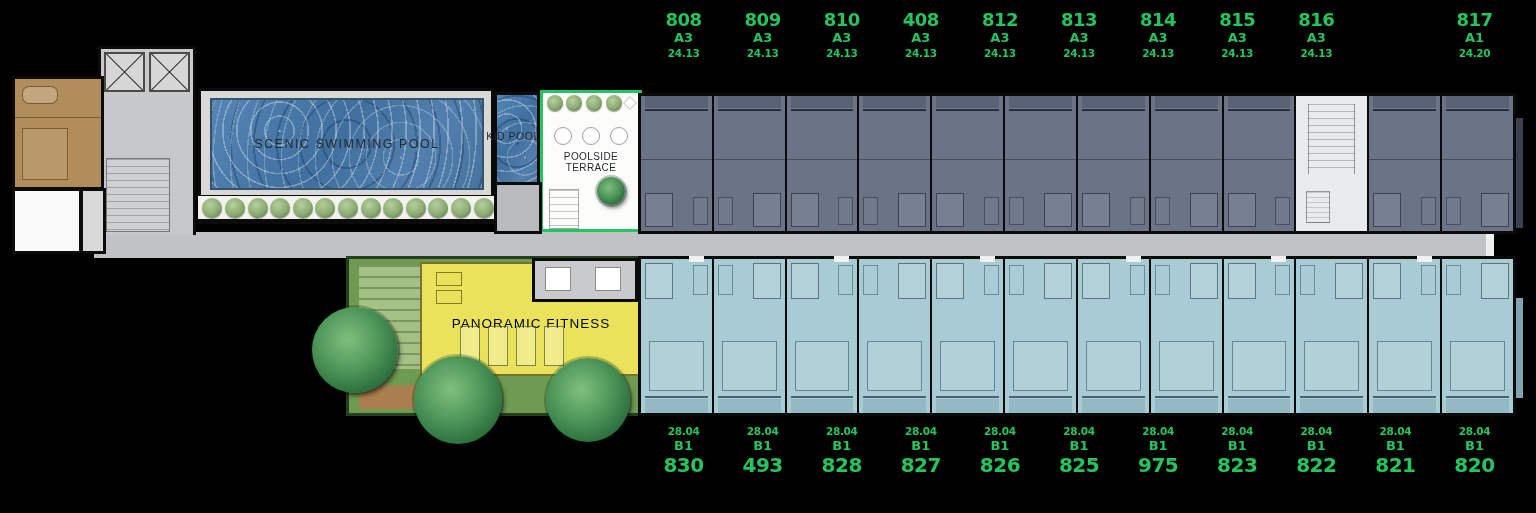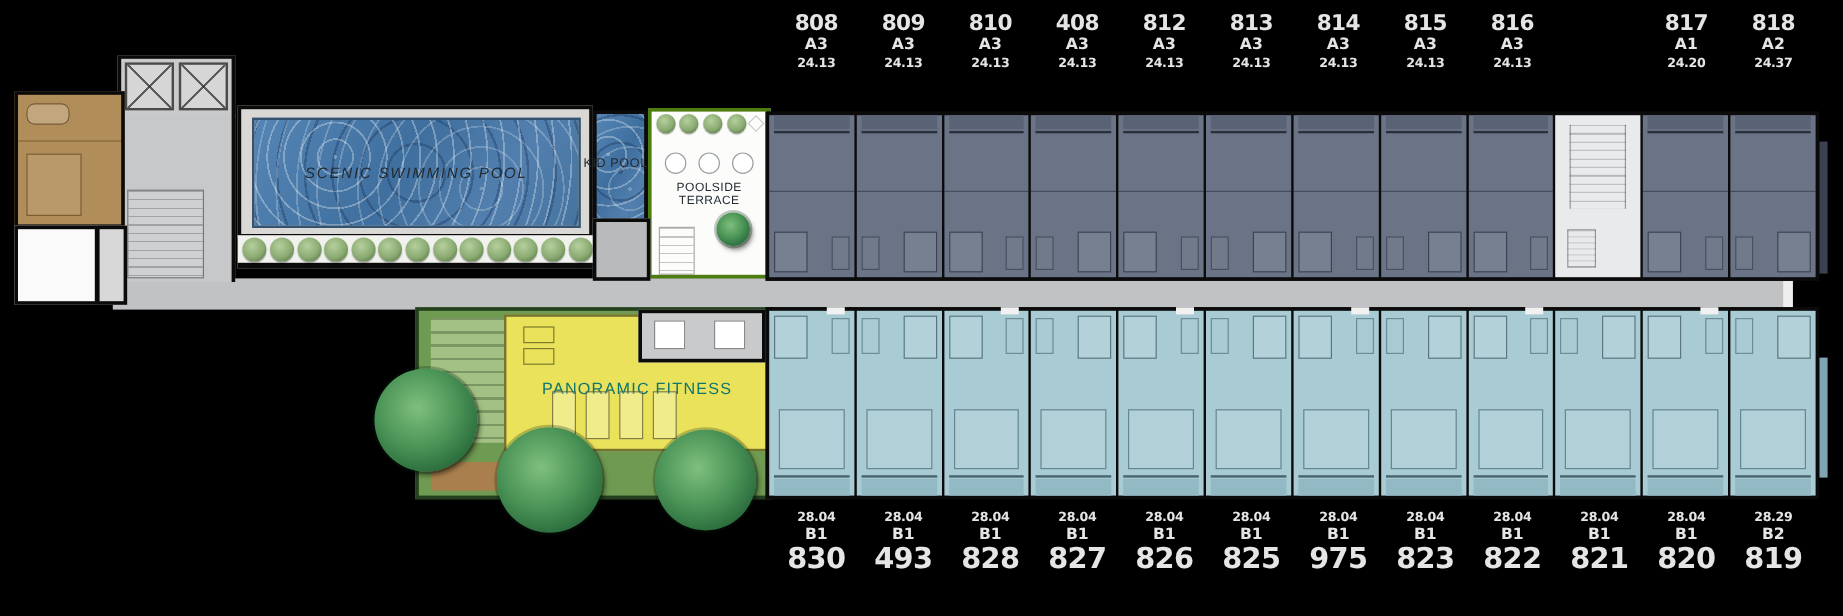--- a/index.html
+++ b/index.html
@@ -5,26 +5,26 @@
   html,body{margin:0;padding:0;background:#000;}
   .stage{position:relative;width:1536px;height:513px;background:#000;overflow:hidden;
          font-family:"DejaVu Sans",sans-serif;}
   .abs{position:absolute;}
   i{display:block;position:absolute;font-style:normal;}
 
   
   .labrow{position:absolute;display:flex;left:644px;width:870px;}
   .toplabs{top:10px;height:64px;}
   .botlabs{top:424px;height:62px;}
-  .lab{flex:1;display:flex;flex-direction:column;align-items:center;color:#e5e5e5;
+  .lab{flex:1;display:flex;flex-direction:column;align-items:center;color:#22c55e;
        font-weight:bold;text-align:center;}
   .lab .n{font-size:18px;line-height:20px;letter-spacing:-.5px;}
   .lab .t{font-size:13px;line-height:16px;}
   .lab .a{font-size:10.5px;line-height:14px;letter-spacing:-.3px;}
-  .botlabs .n{font-size:24px;line-height:22px;}
+  .botlabs .n{font-size:20px;line-height:22px;}
 
   
   .row{position:absolute;left:638px;width:878px;display:flex;gap:2px;
        background:#0b0b0c;border:3px solid #0b0b0c;box-sizing:border-box;}
   .row-top{top:93px;height:141px;}
   .row-bot{top:256px;height:160px;}
 
   .unit-t{flex:1;position:relative;background:#6b7486;overflow:visible;}
   .unit-t .balc{top:0;left:4px;right:4px;height:13px;background:#59627a;
       background:#5a6375;border-bottom:2px solid rgba(10,14,24,.6);
@@ -94,58 +94,58 @@
 
   
   .deck{left:198px;top:88px;width:296px;height:110px;background:#d9d8d5;
         border:3px solid #0b0b0c;box-sizing:border-box;}
   .water{background:
     repeating-radial-gradient(circle at 25% 35%,rgba(255,255,255,.30) 0 1.5px,rgba(255,255,255,0) 1.5px 14px),
     repeating-radial-gradient(circle at 70% 65%,rgba(255,255,255,.22) 0 1.5px,rgba(255,255,255,0) 1.5px 17px),
     repeating-radial-gradient(circle at 50% 50%,rgba(25,55,95,.38) 0 2px,rgba(25,55,95,0) 2px 23px),
     linear-gradient(120deg,#5585b4,#3f6f9e 45%,#527fae 75%,#46749f);}
   .pool{left:210px;top:98px;width:274px;height:92px;border:2px solid #33536f;
-        box-sizing:border-box;display:flex;align-items:center;justify-content:center;font-style:italic;}
+        box-sizing:border-box;display:flex;align-items:center;justify-content:center;}
   .plantext{font-family:"Liberation Sans",sans-serif;color:#232c34;font-weight:500;}
   .pool .plantext{font-size:12.5px;letter-spacing:1.5px;}
   .kidpool{left:494px;top:92px;width:46px;height:102px;border:3px solid #0b0b0c;box-sizing:border-box;}
   .kidlabel{left:478px;top:130px;width:70px;text-align:center;font-size:10.5px;
             letter-spacing:.5px;z-index:5;}
   .shrubrow{left:198px;top:196px;width:300px;height:28px;background:#f1f1ee;
             border-bottom:5px solid #0b0b0c;box-sizing:border-box;display:flex;
             align-items:center;justify-content:space-around;padding:0 3px;}
   .shrub{position:static;width:20px;height:20px;border-radius:50%;flex:none;
          background:radial-gradient(circle at 40% 35%,#b6cf9d,#8aab72 55%,#5d8049 85%);
          box-shadow:0 1px 1px rgba(0,0,0,.4);}
   .shrub.sm{width:16px;height:16px;}
   .pump{left:494px;top:182px;width:48px;height:52px;background:#b9babc;
         border:3px solid #0b0b0c;box-sizing:border-box;z-index:4;}
   .terrace{left:540px;top:90px;width:102px;height:142px;background:#fcfcfa;
-           border:3px solid #4d7c0f;box-sizing:border-box;}
+           border:3px solid #22c55e;box-sizing:border-box;}
   .terr-shrubs{top:1px;left:2px;right:2px;height:18px;display:flex;justify-content:space-around;align-items:center;}
   .chair{position:static;width:8px;height:8px;border:1px solid #c9c9c9;transform:rotate(45deg);flex:none;}
   .terr-tables{top:34px;left:6px;right:6px;display:flex;justify-content:space-around;}
   .ttable{position:static;width:16px;height:16px;border:1px solid #9aa0a4;border-radius:50%;flex:none;background:#fff;}
   .terr-label{top:58px;left:0;right:0;text-align:center;font-size:10px;letter-spacing:.4px;}
   .terr-steps{left:6px;top:96px;width:28px;height:38px;border:1px solid #aaa;}
   .terr-tree{left:54px;top:84px;width:28px;height:28px;}
   .tree{border-radius:50%;
     background:radial-gradient(circle at 42% 38%,#7fbf7d,#4b9457 45%,#2c6e3e 75%,#1d5230 95%);
     box-shadow:0 0 0 2px rgba(10,40,20,.25),2px 3px 4px rgba(0,0,0,.5);}
 
   
   .garden{left:346px;top:256px;width:298px;height:160px;background:#6f9a51;
           border:3px solid #24401f;box-sizing:border-box;}
   .gdeck{left:10px;top:6px;width:64px;height:104px;background-color:#a3c184;
          background-image:repeating-linear-gradient(to bottom,rgba(20,40,15,.28) 0 2px,transparent 2px 11px);}
   .dirt{left:10px;top:126px;width:66px;height:24px;background:#a9804d;border-radius:3px;}
   .gym{left:420px;top:262px;width:222px;height:114px;background:#eae25a;
        border:2px solid rgba(25,25,12,.55);box-sizing:border-box;}
   .gym-label{top:52px;left:0;right:0;text-align:center;font-size:13.5px;
-             letter-spacing:1px;color:#0f766e;}
+             letter-spacing:1px;color:#000000;}
   .tread{bottom:8px;width:18px;height:38px;border:1px solid rgba(40,40,10,.55);
          background:rgba(255,255,255,.30);}
   .bike{left:14px;width:24px;height:12px;border:1px solid rgba(40,40,10,.55);}
   .vest{left:532px;top:258px;width:106px;height:44px;background:#c9cacb;
         border:3px solid #0b0b0c;box-sizing:border-box;}
   .pod{top:6px;width:24px;height:22px;background:#fff;border:1px solid #8a8a8a;}
   .t1{left:312px;top:307px;width:86px;height:86px;z-index:6;}
   .t2{left:414px;top:356px;width:88px;height:88px;z-index:6;}
   .t3{left:546px;top:358px;width:84px;height:84px;z-index:6;}
 </style>
@@ -387,25 +387,20 @@
         <span class="n">816</span>
         <span class="t">A3</span>
         <span class="a">24.13</span>
       </div>
     <div class="lab"></div>
     <div class="lab">
         <span class="n">817</span>
         <span class="t">A1</span>
         <span class="a">24.20</span>
       </div>
-    <div class="lab">
-        <span class="n">818</span>
-        <span class="t">A2</span>
-        <span class="a">24.37</span>
-      </div>
   </div>
 
   <div class="labrow botlabs">
     <div class="lab">
         <span class="a">28.04</span>
         <span class="t">B1</span>
         <span class="n">830</span>
       </div>
     <div class="lab">
         <span class="a">28.04</span>
@@ -450,20 +445,15 @@
     <div class="lab">
         <span class="a">28.04</span>
         <span class="t">B1</span>
         <span class="n">821</span>
       </div>
     <div class="lab">
         <span class="a">28.04</span>
         <span class="t">B1</span>
         <span class="n">820</span>
       </div>
-    <div class="lab">
-        <span class="a">28.29</span>
-        <span class="t">B2</span>
-        <span class="n">819</span>
-      </div>
   </div>
 
 </div>
 
 </body></html>

